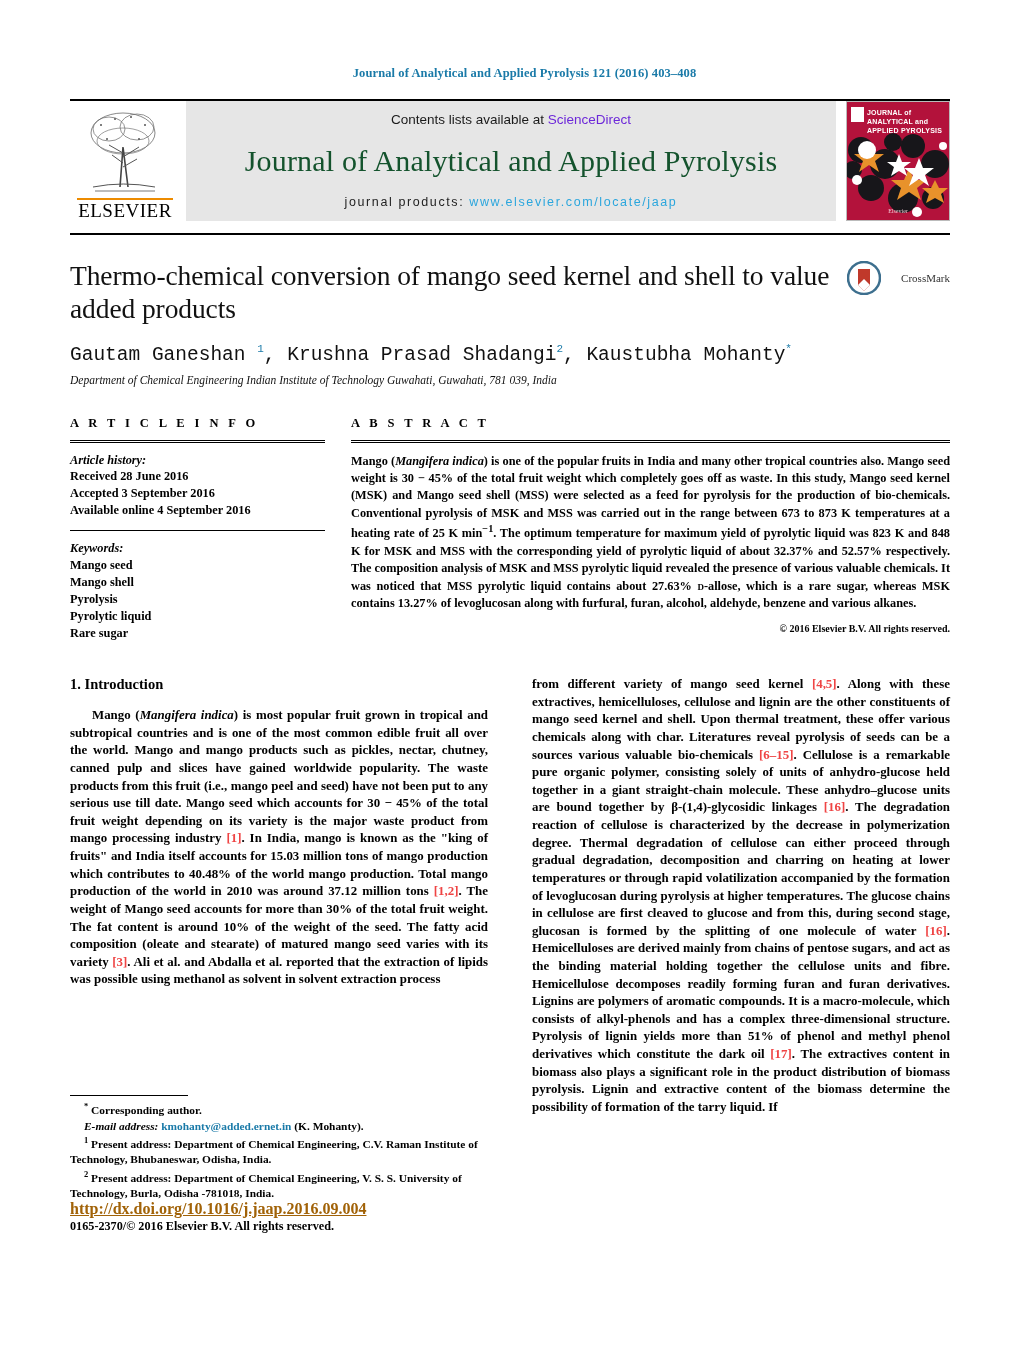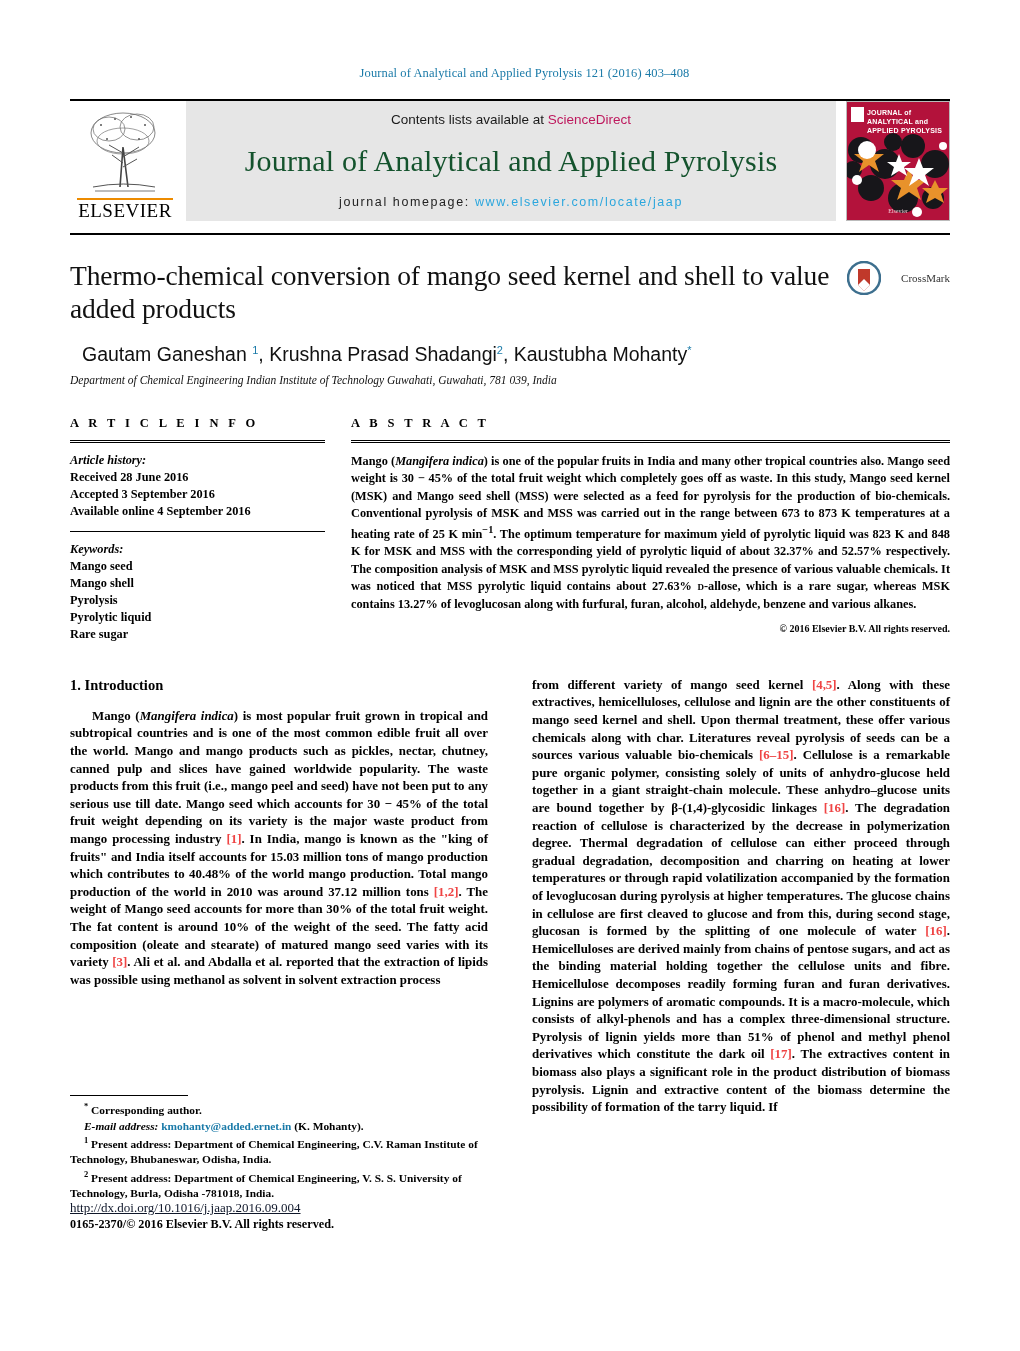--- a/index.html
+++ b/index.html
@@ -14,21 +14,21 @@
     position: relative;
     overflow: hidden;
   }
   .page { position: relative; width: 1020px; height: 1351px; padding: 0; }
 
   
   .running-head {
     text-align: center;
     color: #1a7aa8;
     font-family: "Liberation Serif", serif;
-    font-weight: normal;
+    font-weight: bold;
     font-size: 12.5px;
     letter-spacing: 0.1px;
     padding-top: 66px;
     padding-left: 29px;
   }
 
   
   .masthead-wrap {
     margin: 18px 70px 0 70px;
     border-top: 2.2px solid #000;
@@ -66,21 +66,21 @@
     align-items: center;
     justify-content: space-between;
     padding: 11px 10px 12px 10px;
     margin-left: 6px;
   }
   .contents-line {
     font-size: 13.5px;
     font-family: "Liberation Sans", sans-serif;
     color: #1a1a1a;
   }
-  .contents-line .sd { color: #be185d; }
+  .contents-line .sd { color: #6d28d9; }
   .journal-title {
     font-family: "Liberation Serif", serif;
     font-size: 30px;
     color: #14532d;
     letter-spacing: 0.2px;
   }
   .homepage-line {
     font-family: "Liberation Sans", sans-serif;
     font-size: 12.5px;
     letter-spacing: 1.6px;
@@ -135,24 +135,23 @@
   .crossmark {
     position: absolute; right: 0; top: 2px;
     display: flex; align-items: center; gap: 20px;
   }
   .crossmark-label {
     font-family: "Liberation Serif", serif;
     font-size: 11px; color: #333;
   }
   .authors {
     margin-top: 18px;
-    font-family: Liberation Sans, sans-serif;
+    font-family: Liberation Mono, monospace;
     font-size: 19.5px;
     color: #111;
-    margin-left: 12px;
   }
   .authors sup { font-size: 11px; color: #1a7aa8; vertical-align: super; }
   .authors sup.plain { color: #1a7aa8; }
   .affiliation {
     margin-top: 8px;
     font-family: "Liberation Serif", serif;
     font-style: italic;
     font-size: 11.5px;
     color: #111;
   }
@@ -240,23 +239,23 @@
   .fn .mail { color: #1a7aa8; }
   .fn sup { font-size: 8.5px; vertical-align: super; }
 
   .doi-block {
     position: absolute;
     left: 70px;
     top: 1200px;
     width: 440px;
   }
   .doi-link {
-    color: #0f172a;
-    font-size: 13px;
-    font-weight: normal;
+    color: #a16207;
+    font-size: 16px;
+    font-weight: bold;
     text-decoration: underline;
     display: block;
   }
   .issn-line {
     font-size: 12.2px;
     font-weight: bold;
     margin-top: 1px;
   }
 </style>
 </head>
@@ -291,21 +290,21 @@
       </svg>
       <div class="elsevier-word">ELSEVIER</div>
     </div>
 
     <div class="masthead-center">
       <div class="contents-line">
         <span>Contents lists available at </span><span class="sd">ScienceDirect</span>
       </div>
       <div class="journal-title">Journal of Analytical and Applied Pyrolysis</div>
       <div class="homepage-line">
-        <span>journal homepage: </span><span class="url">www.elsevier.com/locate/jaap</span>
+        <span>journal products: </span><span class="url">www.elsevier.com/locate/jaap</span>
       </div>
     </div>
 
     <div class="cover-thumb">
       <svg width="104" height="122" viewBox="0 0 104 122" style="position:absolute;top:0;left:0">
         <rect width="104" height="122" fill="#b3123b"></rect>
         <g fill="#17161a">
           <circle cx="14" cy="48" r="13"></circle>
             <circle cx="38" cy="62" r="15"></circle>
           <circle cx="66" cy="44" r="12"></circle>

